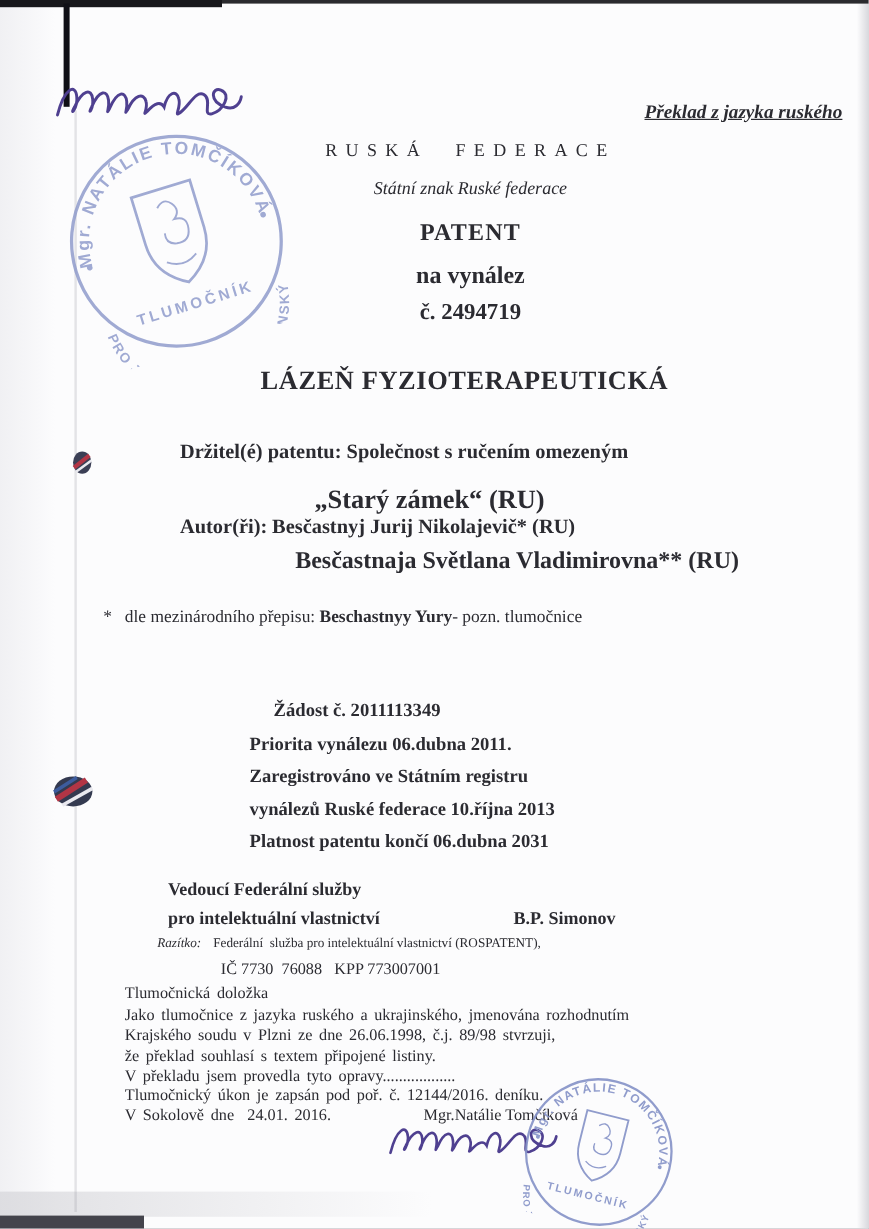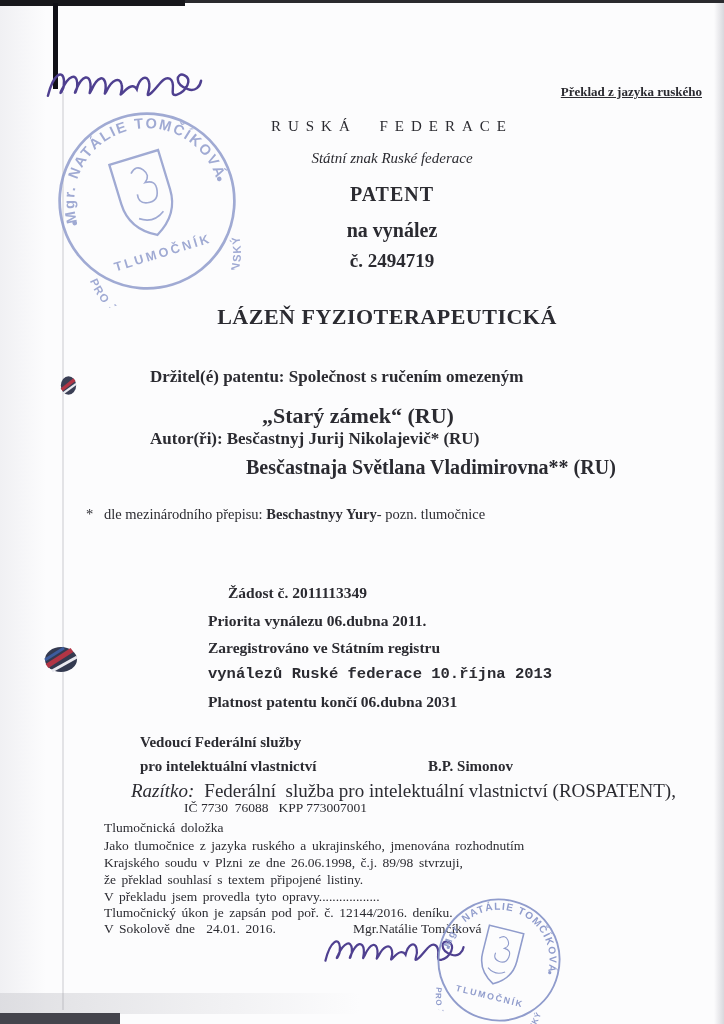--- a/index.html
+++ b/index.html
@@ -16,21 +16,21 @@
   .edge-top{position:absolute;left:0;top:0;width:724px;height:3px;background:#2a2a2e;}
   .edge-top-thick{position:absolute;left:0;top:0;width:185px;height:6px;background:#17171b;}
   .fold-line{position:absolute;left:53px;top:3px;width:5px;height:86px;background:#101016;}
   .crease{position:absolute;left:62px;top:92px;width:2px;height:918px;background:rgba(140,140,152,.22);}
   .edge-right{position:absolute;right:0;top:0;width:10px;height:1024px;background:linear-gradient(to right,rgba(0,0,0,0),#d8d8dd);}
   .edge-left{position:absolute;left:0;top:0;width:46px;height:1024px;background:linear-gradient(to right,#f0f0f3,rgba(255,255,255,0));}
   .shadow-bl{position:absolute;left:0;top:993px;width:360px;height:21px;background:linear-gradient(to right,#dadade,rgba(255,255,255,0));opacity:.85;}
   .edge-bottom{position:absolute;left:0;top:1013px;width:120px;height:11px;background:#44444c;}
 
   
-  .note{top:85px;right:22px;font-size:13px;font-weight:bold;text-decoration:underline;}
+  .note{top:85px;right:22px;font-size:16px;font-weight:bold;font-style:italic;text-decoration:underline;}
   .country{top:118px;font-size:15px;letter-spacing:7px;word-spacing:12px;}
   .emblem{top:150px;font-size:15px;font-style:italic;}
   .doctype{top:183px;font-size:20px;font-weight:bold;letter-spacing:1px;}
   .subtype{top:219px;font-size:20px;font-weight:bold;}
   .docnum{top:250px;font-size:19px;font-weight:bold;}
   .invtitle{top:304px;left:30px;width:714px;text-align:center;font-size:22px;font-weight:bold;letter-spacing:.5px;}
 
   .holder1{left:150px;top:367px;font-size:17px;font-weight:bold;}
   .holder2{left:262px;top:403px;font-size:22px;font-weight:bold;text-align:center;}
   .authors1{left:150px;top:429px;font-size:17px;font-weight:bold;}
@@ -40,28 +40,28 @@
   .fn{font-size:14.5px;left:86px;}
   .fn1{top:506px;}
   .fn2{top:533px;}
   .fn .mk{display:inline-block;width:18px;}
   .fn .nm{font-weight:bold;}
 
   .reg{font-size:15.5px;font-weight:bold;left:208px;}
   .reg1{left:228px;top:584px;}
   .reg2{top:612px;}
   .reg3{top:639px;}
-  .reg4{top:666px;font-family:Liberation Mono, monospace;}
+  .reg4{top:666px;}
   .reg5{top:693px;}
 
   .off{font-size:15px;font-weight:bold;}
   .off1{left:140px;top:734px;}
   .off2{left:140px;top:758px;}
   .offname{left:428px;top:758px;}
-  .raz{left:131px;top:780px;font-size:19px;}
+  .raz{left:131px;top:780px;font-size:11px;}
   .raz .lbl{font-style:italic;}
   .raz .val{margin-left:10px;}
   .ids{left:184px;top:800px;font-size:13.5px;}
 
   .cl{font-size:13.5px;left:104px;word-spacing:.16em;}
   .cl0{top:820px;}
   .cl1{top:838px;}
   .cl2{top:855px;}
   .cl3{top:872px;}
   .cl4{top:889px;}

